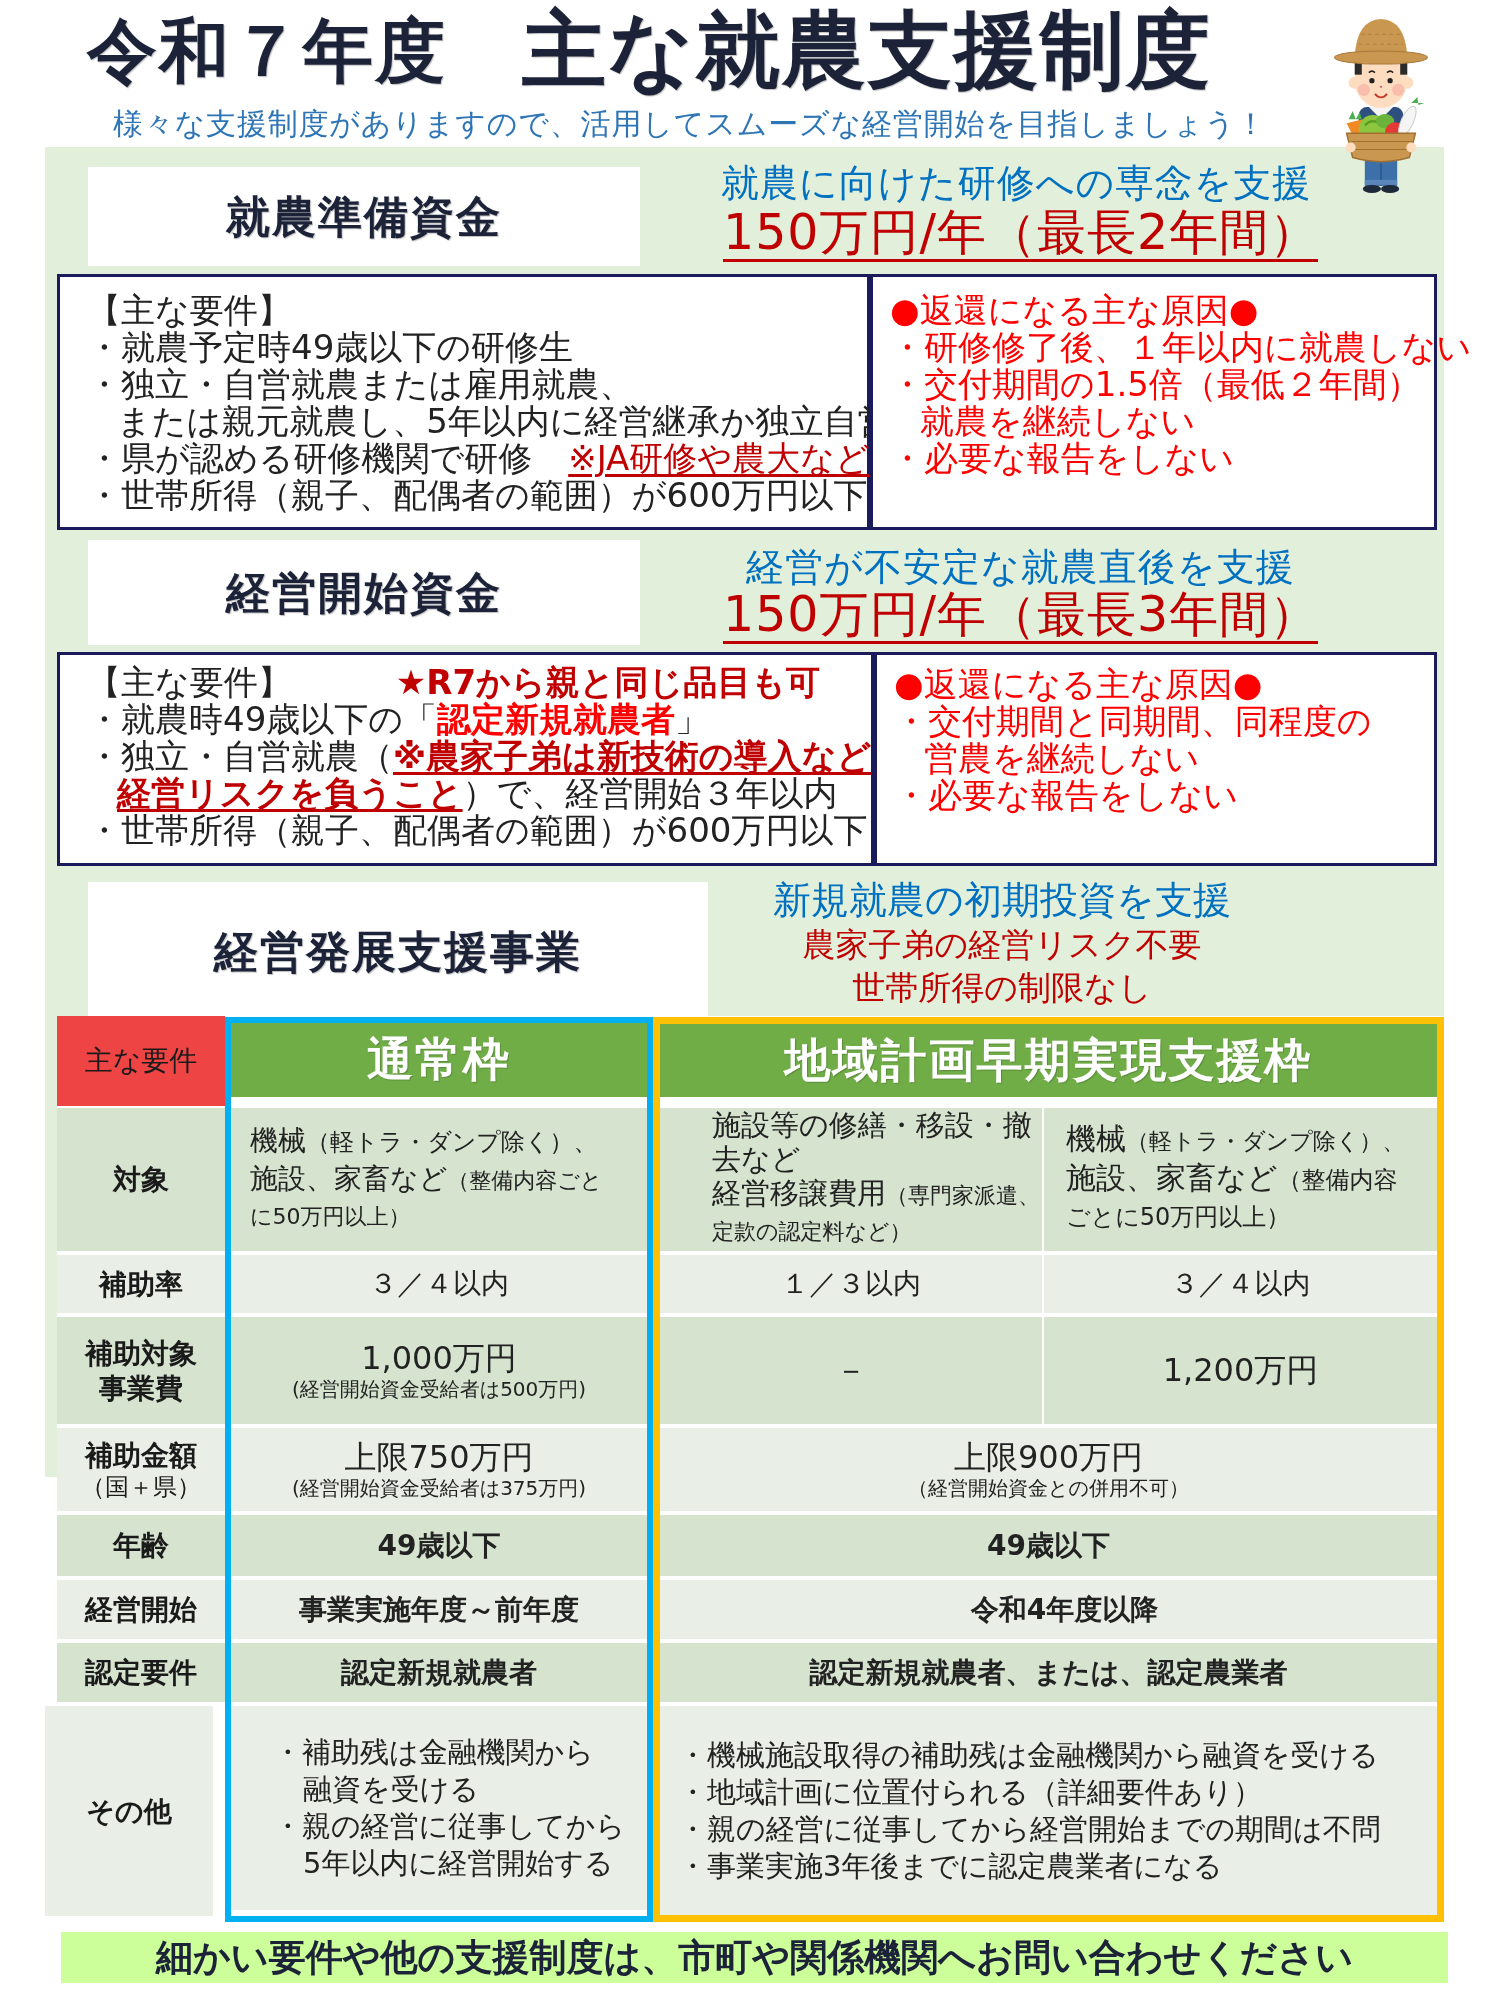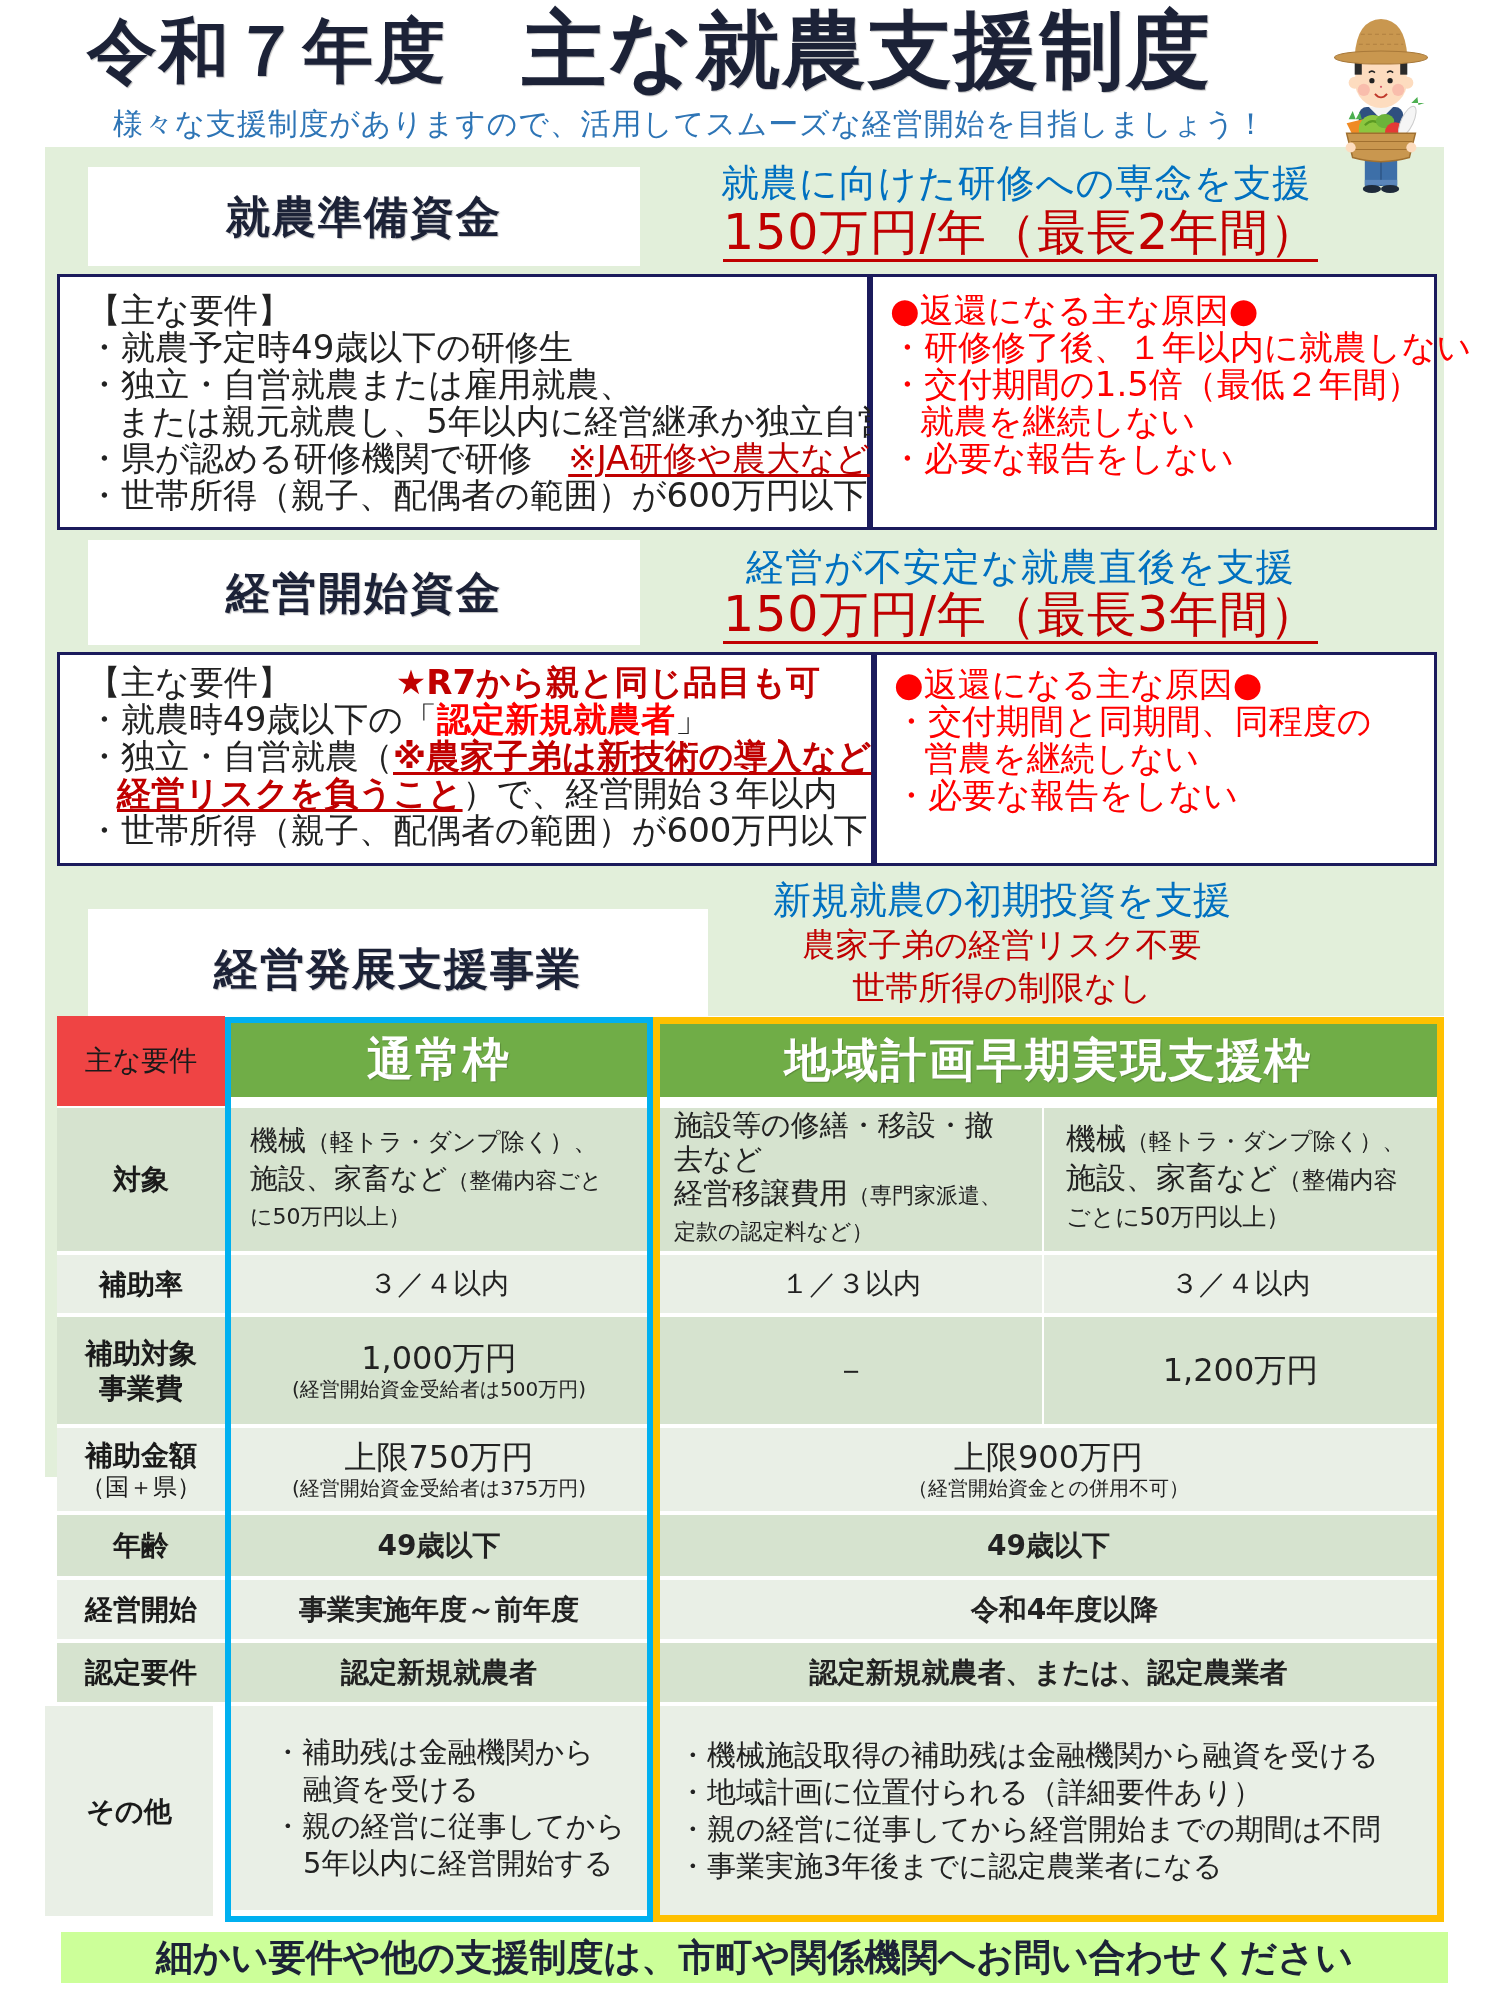--- a/index.html
+++ b/index.html
@@ -172,21 +172,21 @@
   <div class="line">・世帯所得（親子、配偶者の範囲）が600万円以下</div>
 </div>
 
 <div class="abs req-box repay" style="left:874px;top:652px;width:563px;height:214px;padding:11px 0 0 17px;">
   <div class="line">●返還になる主な原因●</div>
   <div class="line">・交付期間と同期間、同程度の</div>
   <div class="line indent">営農を継続しない</div>
   <div class="line">・必要な報告をしない</div>
 </div>
 
-<div class="abs sec-title-box" style="top:909px;width:620px;height:120px;">
+<div class="abs sec-title-box" style="top:882px;width:620px;height:140px;">
   <span class="sec-title">経営発展支援事業</span>
 </div>
 <div class="abs points" style="top:881px;">
   <div class="p1">新規就農の初期投資を支援</div>
   <div class="p2">農家子弟の経営リスク不要</div>
   <div class="p2">世帯所得の制限なし</div>
 </div>
 
 <div class="abs table-bg"></div>
 
@@ -201,21 +201,21 @@
 </div>
 
 <div class="cell dark lbl" style="left:57px;top:1108px;width:168px;height:143px;">
   <span>対象</span>
 </div>
 <div class="cell dark left-cell" style="left:231px;top:1108px;width:416px;height:143px;padding-left:19px;">
   <div class="wrapbox" style="width:362px;">
     <span style="font-size:28px;">機械</span><span style="font-size:24px;">（軽トラ・ダンプ除く）、</span><span style="font-size:28px;">施設、家畜など</span><span style="font-size:22px;">（整備内容ごとに50万円以上）</span>
   </div>
 </div>
-<div class="cell dark left-cell" style="left:660px;top:1108px;width:382px;height:143px;padding-left:14px;">
+<div class="cell dark left-cell" style="left:660px;top:1108px;width:382px;height:143px;padding-left:14px;align-items:flex-end;">
   <div class="wrapbox" style="width:330px;">
     <div style="font-size:29px;">施設等の修繕・移設・撤去など</div>
     <div><span style="font-size:29px;">経営移譲費用</span><span style="font-size:22px;">（専門家派遣、定款の認定料など）</span></div>
   </div>
 </div>
 <div class="cell dark left-cell" style="left:1044px;top:1108px;width:393px;height:143px;padding-left:22px;">
   <div class="wrapbox" style="width:345px;">
     <span style="font-size:30px;">機械</span><span style="font-size:23px;">（軽トラ・ダンプ除く）、</span><span style="font-size:30px;">施設、家畜など</span><span style="font-size:24px;">（整備内容ごとに50万円以上）</span>
   </div>
 </div>

